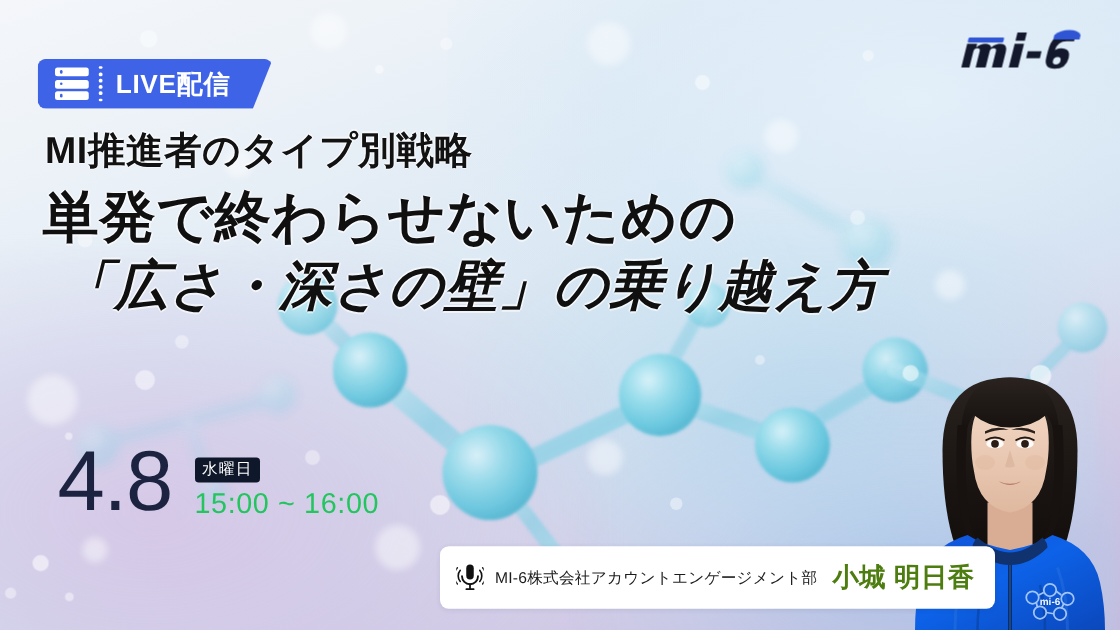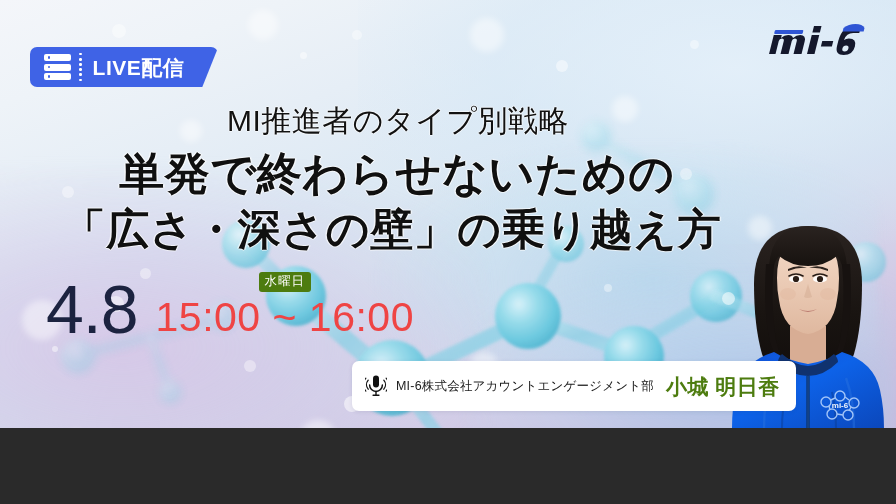--- a/index.html
+++ b/index.html
@@ -3,25 +3,24 @@
 <meta charset="utf-8">
 <style>
   html, body {
     margin: 0;
     padding: 0;
     background: #2a2a2a;
   }
   #banner {
     position: relative;
     width: 896px;
-    height: 428px;
+    height: 504px;
     overflow: hidden;
     font-family: "Liberation Sans", "DejaVu Sans", sans-serif;
     user-select: none;
-    text-align: center;
   }
 
   
   .bg-base {
     position: absolute;
     inset: 0;
     background:
       linear-gradient(160deg,
         #f4f6fa 0%,
         #eef3f8 14%,
@@ -165,21 +164,21 @@
   
   .title-block {
     position: absolute;
     left: 0;
     top: 104px;
     width: 760px;
   }
   .title-sub {
     padding-left: 36px;
     font-size: 30px;
-    font-weight: 400;
+    font-weight: 700;
     color: #121212;
     letter-spacing: 0.5px;
     line-height: 1.1;
     text-shadow:
        1px 0 0 rgba(255,255,255,0.55),
       -1px 0 0 rgba(255,255,255,0.55),
        0 1px 0 rgba(255,255,255,0.55),
        0 -1px 0 rgba(255,255,255,0.55);
     white-space: nowrap;
   }
@@ -193,32 +192,33 @@
     line-height: 1.12;
     text-shadow:
        1.4px 0 0 rgba(255,255,255,0.6),
       -1.4px 0 0 rgba(255,255,255,0.6),
        0 1.4px 0 rgba(255,255,255,0.6),
        0 -1.4px 0 rgba(255,255,255,0.6);
     white-space: nowrap;
   }
   .title-main-2 {
     margin-top: 6px;
-    padding-left: 24px;
+    padding-left: 48px;
     font-size: 43px;
     font-weight: 700;
     color: #101010;
     letter-spacing: 0.5px;
     line-height: 1.12;
     text-shadow:
        1.4px 0 0 rgba(255,255,255,0.6),
       -1.4px 0 0 rgba(255,255,255,0.6),
        0 1.4px 0 rgba(255,255,255,0.6),
        0 -1.4px 0 rgba(255,255,255,0.6);
     white-space: nowrap;
+    font-style: italic;
   }
 
   
   .logo {
     position: absolute;
     right: 18px;
     top: 18px;
     width: 120px;
     height: 44px;
   }
@@ -237,34 +237,34 @@
     color: #1c2340;
     line-height: 0.88;
     letter-spacing: -1px;
   }
   .time-col {
     margin-left: 18px;
     padding-bottom: 2px;
   }
   .dow-badge {
     display: inline-block;
-    background: #4d7c0f;
+    background: #0f172a;
     color: #ffffff;
     font-size: 12.5px;
     font-weight: 500;
     line-height: 1;
     padding: 3.5px 6px 4.5px 6px;
     border-radius: 3px;
     margin-bottom: 5px;
     letter-spacing: 1px;
   }
   .time-text {
-    font-size: 41px;
+    font-size: 23px;
     font-weight: 400;
-    color: #ef4444;
+    color: #22c55e;
     line-height: 1;
     letter-spacing: 0.5px;
     white-space: nowrap;
   }
 
   
   .presenter {
     position: absolute;
     right: 0;
     bottom: 0;

